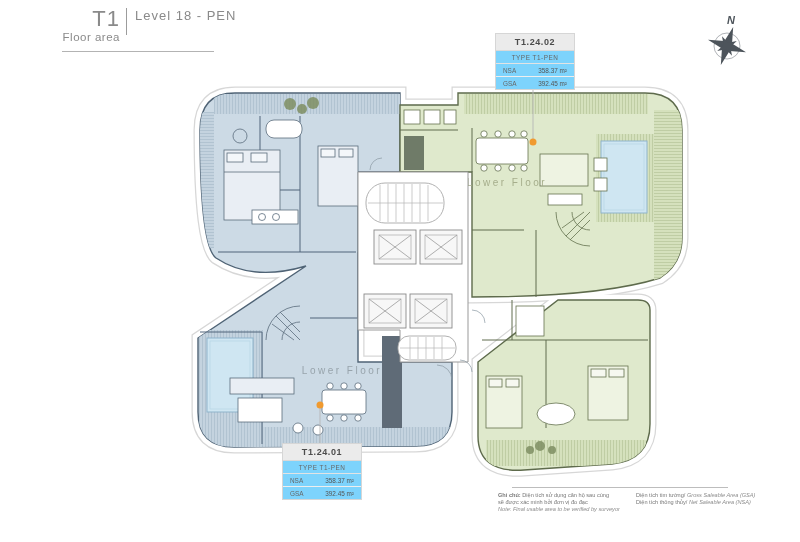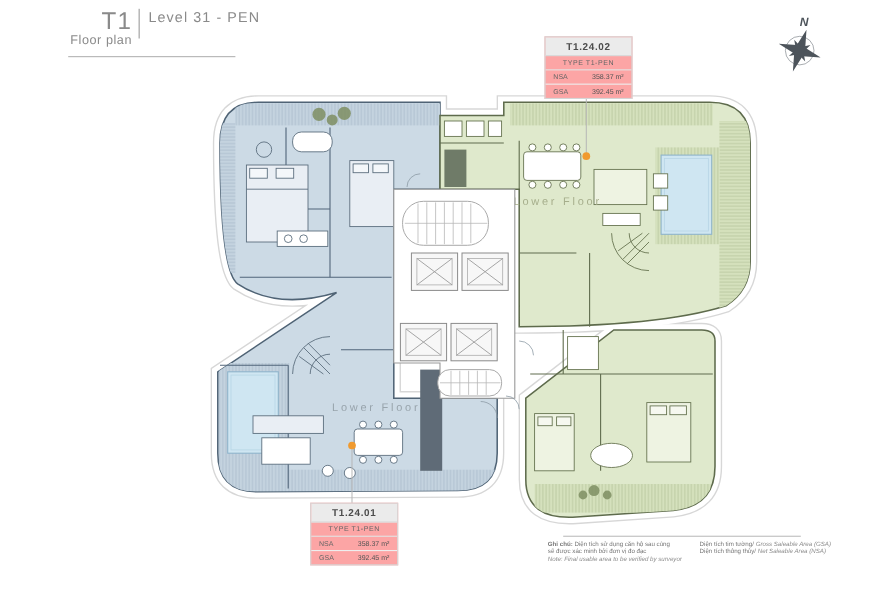--- a/index.html
+++ b/index.html
@@ -10,21 +10,21 @@
   
   .title-block{position:absolute;left:58px;top:8px;display:flex;color:#8f8f8f;}
   .title-left{width:62px;text-align:right;padding-right:6px;}
   .title-t1{font-size:22px;letter-spacing:1px;line-height:22px;color:#8a8a8a;}
   .title-sub{font-size:11.5px;letter-spacing:.5px;margin-top:1px;color:#8a8a8a;}
   .title-divider{width:1px;height:27px;background:#9c9c9c;margin:0 8px 1px 0;}
   .title-level{font-size:13px;letter-spacing:1px;color:#8a8a8a;padding-bottom:1px;}
   .title-underline{position:absolute;left:62px;top:51px;width:152px;height:1px;background:#b3b3b3;}
 
   
-  .ibox{position:absolute;width:78px;background:#fca5a5;border:1px solid #d6d6d6;
+  .ibox{position:absolute;width:78px;background:#7dd3fc;border:1px solid #d6d6d6;
         box-shadow:0 0 0 0;color:#555;}
   .ibox-header{background:#ebebeb;font-size:9px;font-weight:bold;letter-spacing:.6px;
         color:#4c4c4c;text-align:center;padding:3px 0;border-bottom:1px solid #d9d9d9;}
   .ibox-type{font-size:6.4px;letter-spacing:.5px;color:#666;text-align:center;padding:2.5px 0;
         border-bottom:1px solid #e3e3e3;}
   .ibox-row{display:flex;justify-content:space-between;font-size:6.4px;padding:2.5px 7px;
         border-bottom:1px solid #eee;color:#666;}
   .ibox-row:last-child{border-bottom:none;}
   .ibox-val{color:#555;}
 
@@ -291,41 +291,41 @@
         <path d="M0,-20 L4,-4 L20,0 L4,4 L0,20 L-4,4 L-20,0 L-4,-4 Z"></path>
         <path d="M0,-11 L2.5,-2.5 L11,0 L2.5,2.5 L0,11 L-2.5,2.5 L-11,0 L-2.5,-2.5 Z" transform="rotate(45)"></path>
       </g>
       <text x="731" y="24" text-anchor="middle" font-size="11" font-style="italic" font-weight="bold" fill="#4d545b">N</text>
     </g>
   </svg>
 
   <div class="title-block">
     <div class="title-left">
       <div class="title-t1">T1</div>
-      <div class="title-sub">Floor plan</div>
+      <div class="title-sub">Floor area</div>
     </div>
     <div class="title-divider"></div>
-    <div class="title-level">Level 31 - PEN</div>
+    <div class="title-level">Level 18 - PEN</div>
   </div>
   <div class="title-underline"></div>
 
   <div class="ibox" style="left:495px;top:33px;">
     <div class="ibox-header">T1.24.02</div>
     <div class="ibox-type">TYPE T1-PEN</div>
     <div class="ibox-row">
       <span>NSA</span>
       <span class="ibox-val">358.37 m²</span>
     </div>
     <div class="ibox-row">
       <span>GSA</span>
       <span class="ibox-val">392.45 m²</span>
     </div>
   </div>
 
-  <div class="ibox" style="left:282px;top:457px;">
+  <div class="ibox" style="left:282px;top:443px;">
     <div class="ibox-header">T1.24.01</div>
     <div class="ibox-type">TYPE T1-PEN</div>
     <div class="ibox-row">
       <span>NSA</span>
       <span class="ibox-val">358.37 m²</span>
     </div>
     <div class="ibox-row">
       <span>GSA</span>
       <span class="ibox-val">392.45 m²</span>
     </div>

